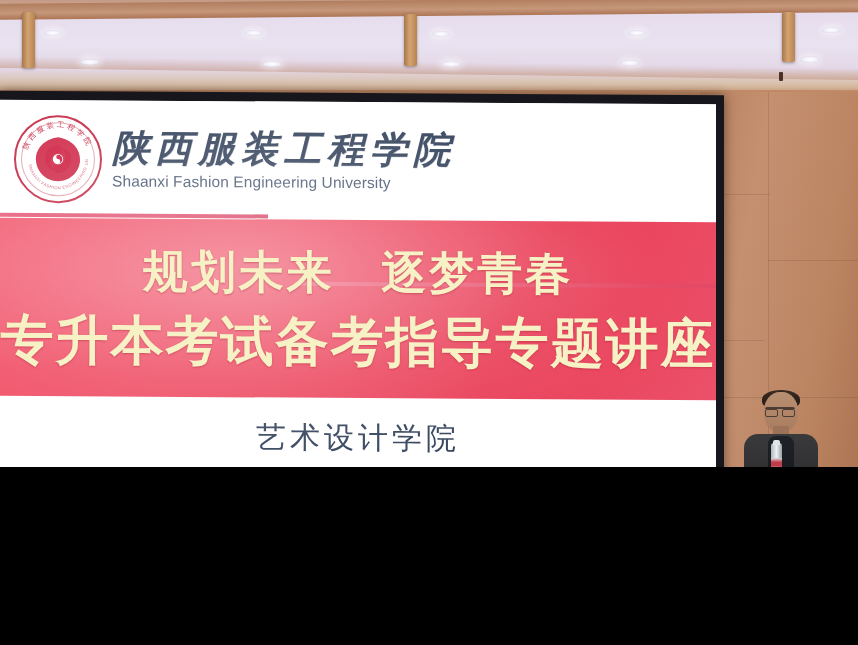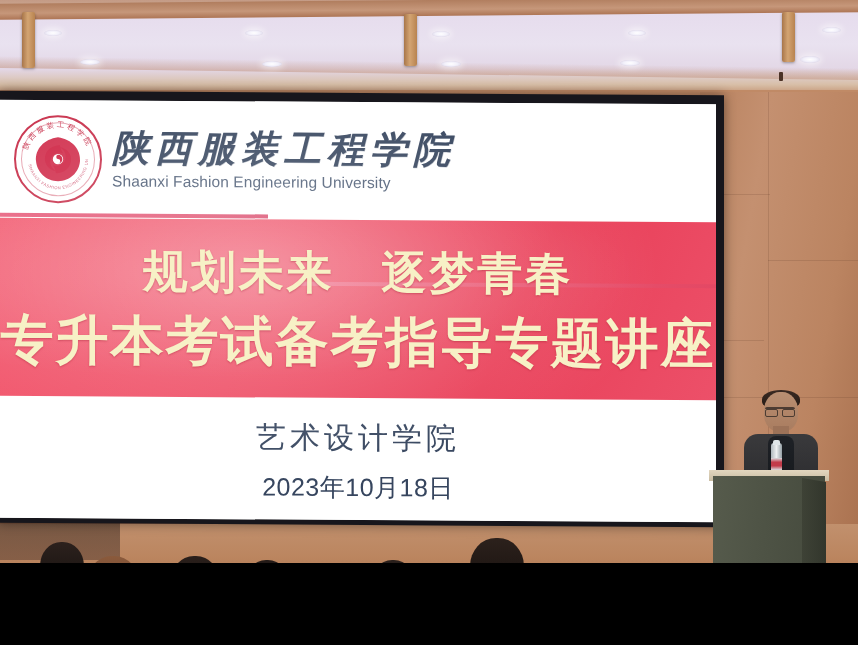--- a/index.html
+++ b/index.html
@@ -1,19 +1,19 @@
 <!DOCTYPE html>
 <html><head>
 <meta charset="utf-8">
 <style>
   html,body{margin:0;padding:0;background:#000;}
   body{font-family:"Liberation Sans","DejaVu Sans",sans-serif;}
 
   #stage{
-    position:relative;width:858px;height:563px;overflow:hidden;
+    position:relative;width:858px;height:467px;overflow:hidden;
     background:#fde047;
   }
 
   
   .ceiling{
     position:absolute;left:0;top:0;width:858px;height:96px;
     background:linear-gradient(180deg,#c49b86 0%,#c9a48e 6%,#e6dced 14%,#e9e2f0 46%,#e3d7e6 72%,#d8bfa8 88%,#c08d6b 100%);
   }
   .ceil-beam{
     position:absolute;left:0;top:0;width:858px;height:16px;

